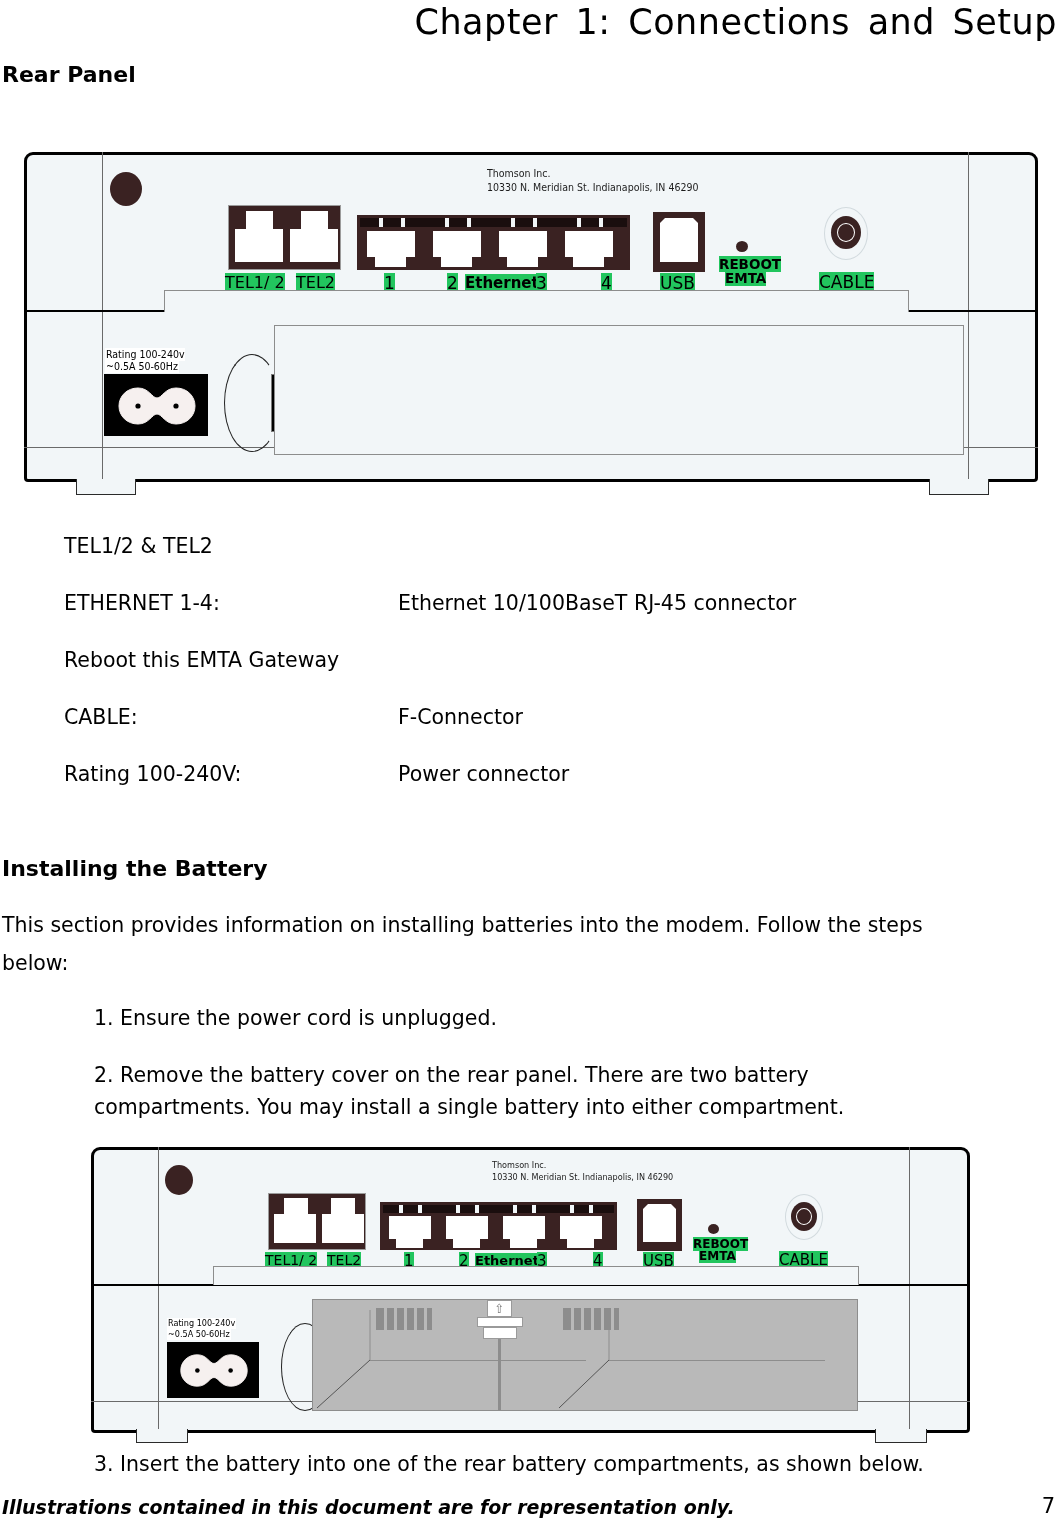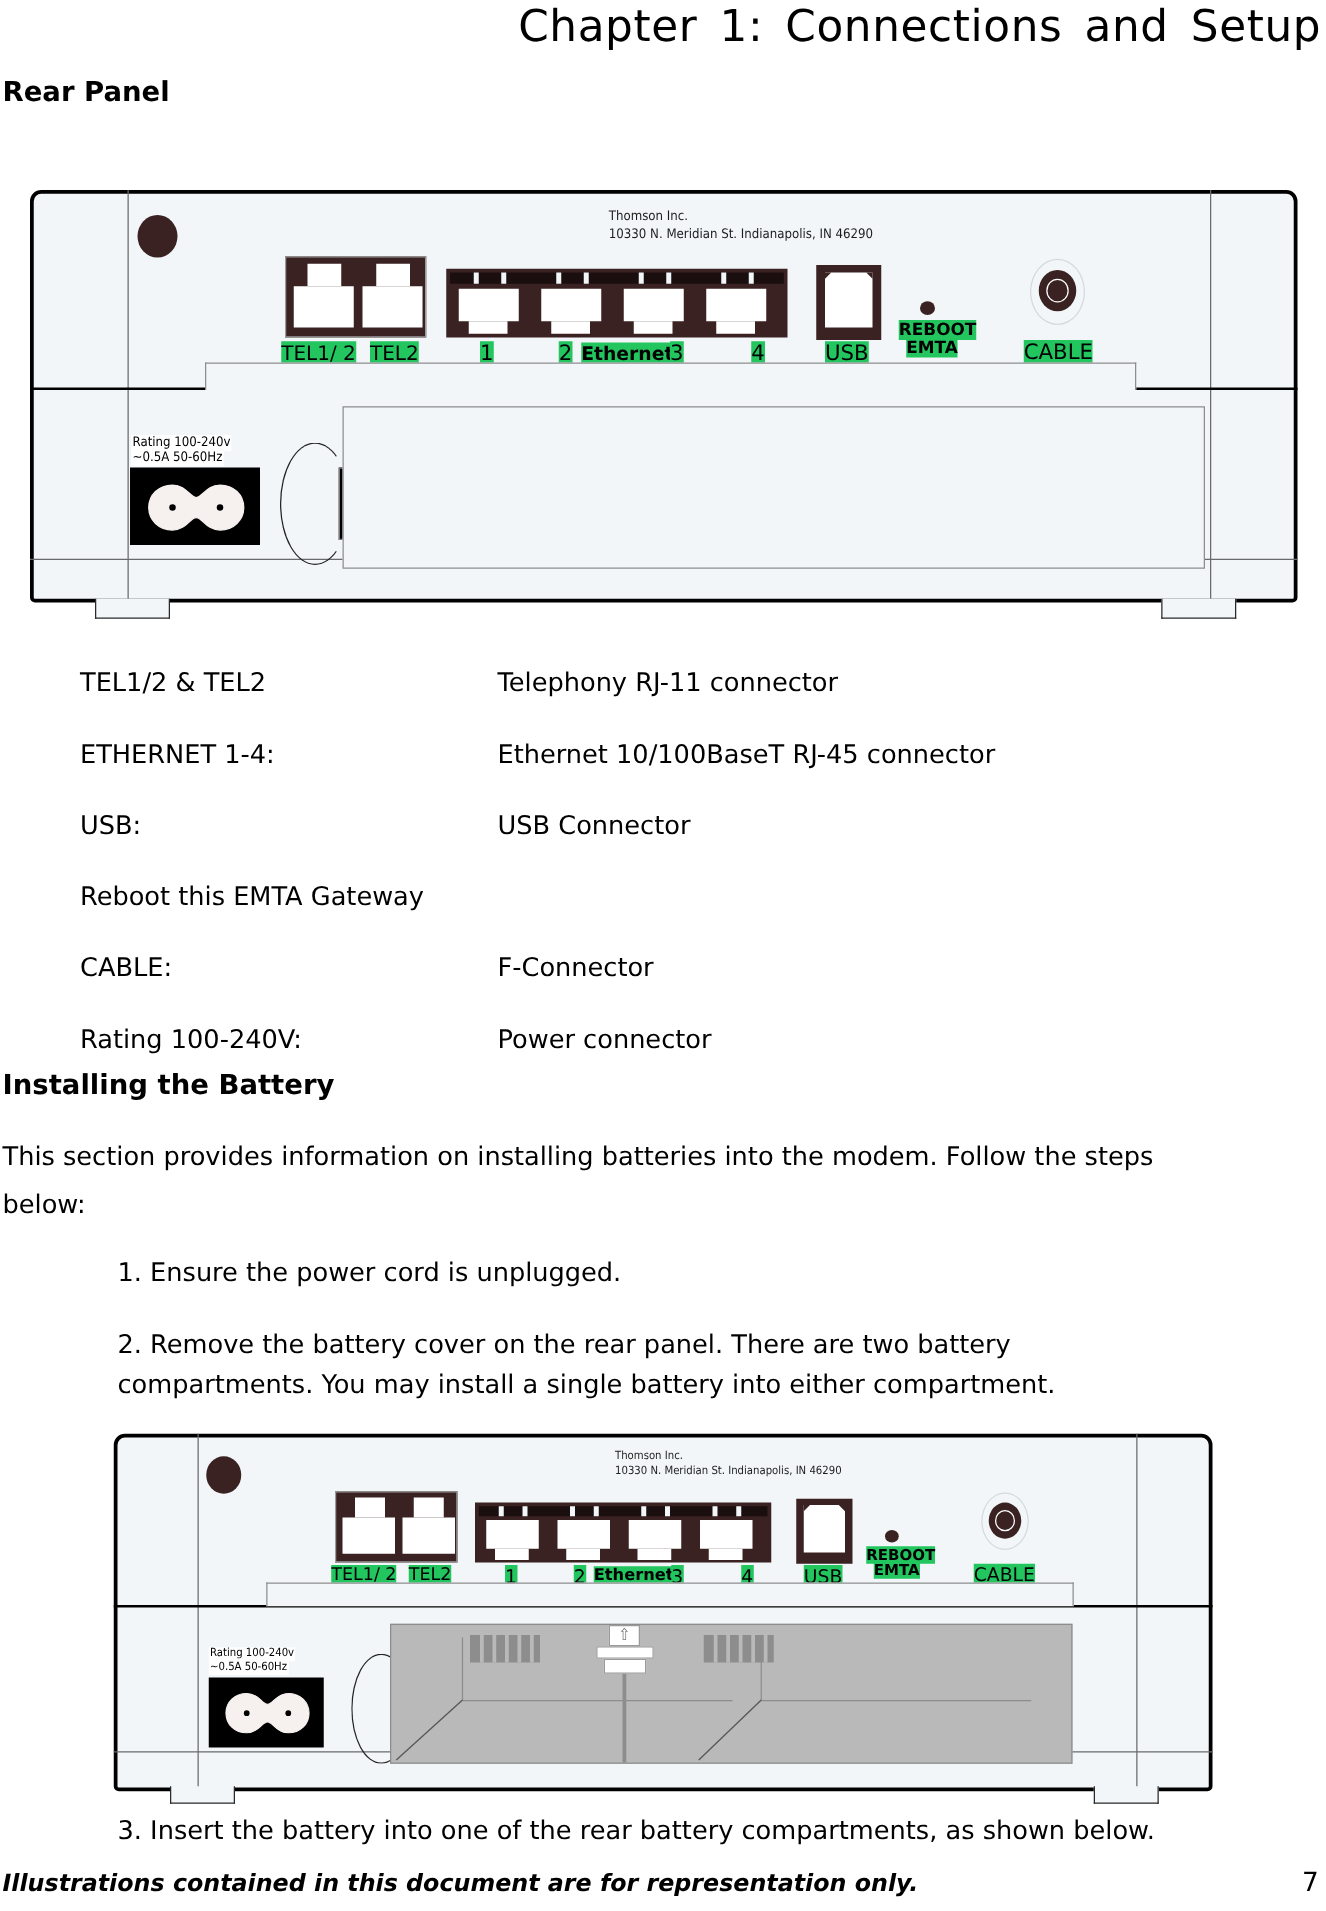--- a/index.html
+++ b/index.html
@@ -443,29 +443,24 @@
     <div class="cover-latch" style="left:247px; top:222px; width:10px; height:58px;"></div>
     <div class="cover-panel" style="left:250px; top:173px; width:690px; height:130px;"></div>
 
     <div class="foot" style="left:52px; top:327px; width:60px; height:16px;"></div>
     <div class="foot" style="left:905px; top:327px; width:60px; height:16px;"></div>
   </div>
 
   <div class="conn-list">
     <div class="conn-row">
       <div class="conn-term">TEL1/2 &amp; TEL2</div>
-      <div class="conn-desc">Telephony RJ-11 connector</div>
     </div>
     <div class="conn-row">
       <div class="conn-term">ETHERNET 1-4:</div>
       <div class="conn-desc">Ethernet 10/100BaseT RJ-45 connector</div>
-    </div>
-    <div class="conn-row">
-      <div class="conn-term">USB:</div>
-      <div class="conn-desc">USB Connector</div>
     </div>
     <div class="conn-row">
       <div class="conn-desc">Reboot this EMTA Gateway</div>
     </div>
     <div class="conn-row">
       <div class="conn-term">CABLE:</div>
       <div class="conn-desc">F-Connector</div>
     </div>
     <div class="conn-row">
       <div class="conn-term">Rating 100-240V:</div>

